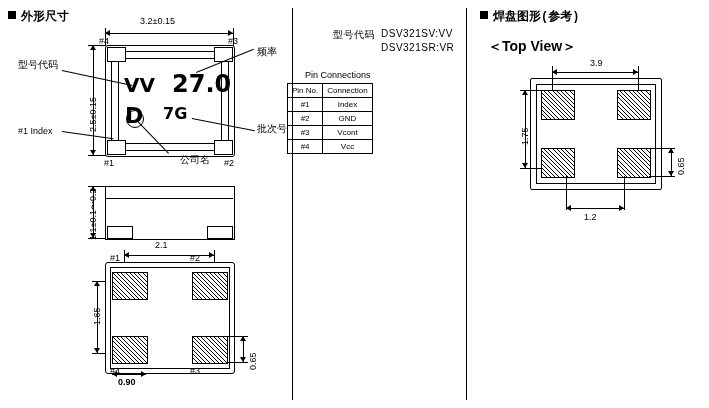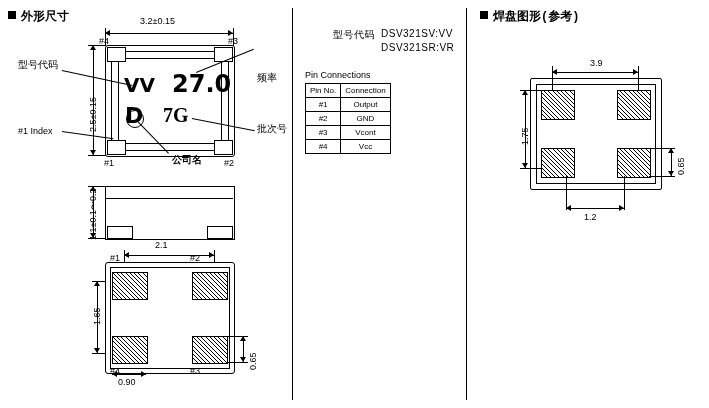--- a/index.html
+++ b/index.html
@@ -66,35 +66,36 @@
 
   <div class="divider" style="left:292px;"></div>
   <div class="divider" style="left:466px;"></div>
 
   <div class="sect" style="left:8px;top:8px;">
     <span class="sq"></span><span>外形尺寸</span>
   </div>
   <div class="sect" style="left:480px;top:8px;font-family:Liberation Mono, monospace;">
     <span class="sq"></span><span>焊盘图形(参考)</span>
   </div>
+  <div class="topview" style="left:488px;top:38px;">＜Top View＞</div>
 
   <div class="pn" style="left:333px;top:28px;">型号代码</div>
   <div class="pn" style="left:381px;top:28px;">DSV321SV:VV</div>
   <div class="pn" style="left:381px;top:42px;">DSV321SR:VR</div>
 
   <div class="pins-title" style="left:305px;top:70px;">Pin Connections</div>
-  <table class="pins" style="left:305px;top:83px;">
+  <table class="pins" style="left:287px;top:83px;">
     <tbody>
         <tr>
       <th>Pin No.</th>
       <th>Connection</th>
     </tr>
     <tr>
       <td>#1</td>
-      <td>Output</td>
+      <td>Index</td>
     </tr>
     <tr>
       <td>#2</td>
       <td>GND</td>
     </tr>
     <tr>
       <td>#3</td>
       <td>Vcont</td>
     </tr>
     <tr>
@@ -123,42 +124,42 @@
   <div class="pkg-inner" style="left:118px;top:58px;width:102px;height:84px;"></div>
 
   <div class="corner-pad" style="left:107px;top:47px;width:17px;height:13px;"></div>
   <div class="corner-pad" style="left:214px;top:47px;width:17px;height:13px;"></div>
   <div class="corner-pad" style="left:107px;top:140px;width:17px;height:13px;"></div>
   <div class="corner-pad" style="left:214px;top:140px;width:17px;height:13px;"></div>
 
   <div class="marking" style="left:124px;top:73px;font-size:20px;">VV</div>
   <div class="marking" style="left:172px;top:70px;font-size:24px;">27.0</div>
   <div class="marking" style="left:125px;top:103px;font-size:22px;">D</div>
-  <div class="marking" style="left:163px;top:104px;font-size:20px;font-family:Liberation Serif, serif;">7G</div>
+  <div class="marking" style="left:163px;top:104px;font-size:16px;">7G</div>
 
   <div class="abs" style="left:126px;top:110px;width:16px;height:16px;border:1px solid #000;border-radius:50%;"></div>
 
   <div class="lbl" style="left:99px;top:36px;">#4</div>
   <div class="lbl" style="left:228px;top:36px;">#3</div>
   <div class="lbl" style="left:104px;top:158px;">#1</div>
   <div class="lbl" style="left:224px;top:158px;">#2</div>
 
   <div class="lbl cn" style="left:18px;top:60px;">型号代码</div>
   <div class="lead" style="left:62px;top:70px;width:72px;transform:rotate(12deg);"></div>
 
   <div class="lbl" style="left:18px;top:126px;">#1 Index</div>
   <div class="lead" style="left:62px;top:131px;width:52px;transform:rotate(8deg);"></div>
 
-  <div class="lbl cn" style="left:257px;top:47px;margin-top:26px;">频率</div>
+  <div class="lbl cn" style="left:257px;top:47px;">频率</div>
   <div class="lead" style="left:196px;top:72px;width:62px;transform:rotate(-22deg);"></div>
 
   <div class="lbl cn" style="left:257px;top:124px;">批次号</div>
   <div class="lead" style="left:192px;top:118px;width:64px;transform:rotate(11deg);"></div>
 
-  <div class="lbl cn" style="left:172px;top:155px;font-weight:bold;">公司名</div>
+  <div class="lbl cn" style="left:180px;top:155px;">公司名</div>
   <div class="lead" style="left:137px;top:120px;width:46px;transform:rotate(46deg);"></div>
 
   <div class="lbl rot" style="left:88px;top:240px;transform:rotate(-90deg);">1.1±0.1〜0.2</div>
   <div class="vline" style="left:93px;top:186px;height:52px;"></div>
   <div class="arrw ar-u" style="left:90px;top:186px;"></div>
   <div class="arrw ar-d" style="left:90px;top:233px;"></div>
   <div class="hline" style="left:88px;top:186px;width:20px;"></div>
   <div class="hline" style="left:88px;top:238px;width:20px;"></div>
 
   <div class="abs" style="left:105px;top:186px;width:128px;height:52px;border:1.2px solid #000;background:#fff;"></div>
@@ -186,21 +187,21 @@
   <div class="lp-pad hatch" style="left:112px;top:272px;width:34px;height:26px;"></div>
   <div class="lp-pad hatch" style="left:192px;top:272px;width:34px;height:26px;"></div>
   <div class="lp-pad hatch" style="left:112px;top:336px;width:34px;height:26px;"></div>
   <div class="lp-pad hatch" style="left:192px;top:336px;width:34px;height:26px;"></div>
 
   <div class="lbl" style="left:110px;top:253px;">#1</div>
   <div class="lbl" style="left:190px;top:253px;">#2</div>
   <div class="lbl" style="left:110px;top:366px;">#4</div>
   <div class="lbl" style="left:190px;top:366px;">#3</div>
 
-  <div class="lbl" style="left:118px;top:377px;">0.90</div>
+  <div class="lbl" style="left:118px;top:377px;font-weight:bold;">0.90</div>
   <div class="hline" style="left:112px;top:374px;width:34px;"></div>
   <div class="arrw ar-l" style="left:112px;top:371px;"></div>
   <div class="arrw ar-r" style="left:141px;top:371px;"></div>
 
   <div class="lbl rot" style="left:248px;top:370px;transform:rotate(-90deg);">0.65</div>
   <div class="vline" style="left:243px;top:336px;height:26px;"></div>
   <div class="arrw ar-u" style="left:240px;top:336px;"></div>
   <div class="arrw ar-d" style="left:240px;top:357px;"></div>
   <div class="hline" style="left:226px;top:336px;width:22px;"></div>
   <div class="hline" style="left:226px;top:362px;width:22px;"></div>

